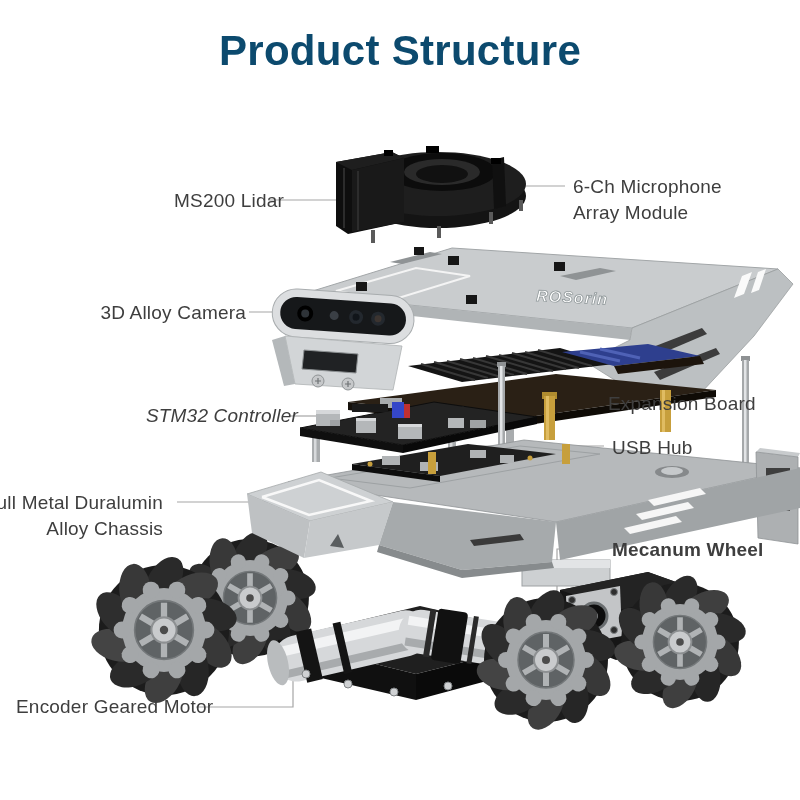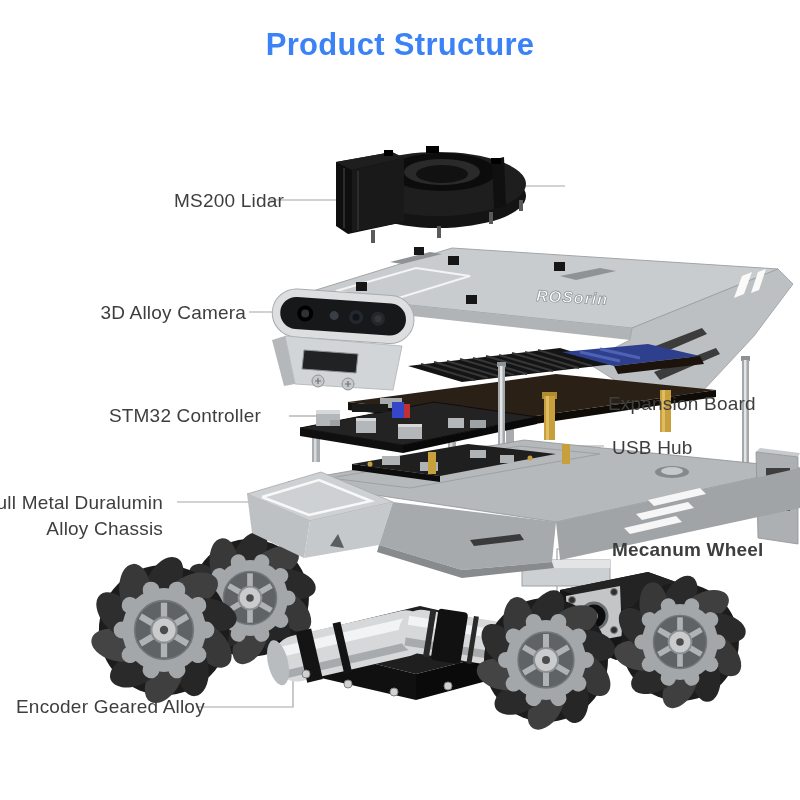--- a/index.html
+++ b/index.html
@@ -1,26 +1,26 @@
 <!DOCTYPE html>
 <html><head>
 <meta charset="utf-8">
 <style>
   html,body{margin:0;padding:0;background:#ffffff;}
   body{width:800px;height:800px;position:relative;overflow:hidden;
        font-family:"Liberation Sans", sans-serif;}
   .title{position:absolute;left:0;right:0;top:27px;text-align:center;
-         font-size:31px;font-weight:700;color:#3b82f6;letter-spacing:.3px;}
+         font-size:42px;font-weight:700;color:#0c4a6e;letter-spacing:.3px;}
   .label{position:absolute;font-size:19px;color:#3e3e3e;letter-spacing:.2px;
          line-height:26px;white-space:nowrap;}
   .l-lidar{right:516px;top:188px;}
   .l-mic{left:573px;top:174px;}
   .l-camera{right:554px;top:300px;}
   .l-expansion{left:568px;top:391px;margin-left:40px;}
-  .l-stm32{right:539px;top:403px;}
+  .l-stm32{right:502px;top:403px;font-style:italic;}
   .l-usb{left:612px;top:435px;}
   .l-chassis{right:637px;top:490px;text-align:right;}
   .l-wheel{left:612px;top:537px;font-weight:bold;}
   .l-motor{left:16px;top:694px;}
   .label span{display:block;}
   svg.art{position:absolute;left:0;top:0;}
 </style>
 </head>
 <body>
 
@@ -271,23 +271,25 @@
     <polyline points="262,497 319,480 371,501 309,515 262,497" fill="none" stroke="#f8f8f8" stroke-width="2.5"></polyline>
     <polygon points="330,546 338,534 344,548" fill="#5a5e60"></polygon>
     <polygon points="393,502 556,522 552,562 462,570 379,545" fill="#a6aaac"></polygon>
     <polygon points="379,545 462,570 552,562 554,568 462,578 377,552" fill="#878b8d"></polygon>
     <polygon points="470,540 520,534 524,540 474,546" fill="#3a3a3a"></polygon>
   </g>
 </svg>
 
 <div class="label l-lidar">MS200 Lidar</div>
 <div class="label l-mic">
+  <span>6-Ch Microphone</span>
+  <span>Array Module</span>
 </div>
 <div class="label l-camera">3D Alloy Camera</div>
 <div class="label l-expansion">Expansion Board</div>
 <div class="label l-stm32">STM32 Controller</div>
 <div class="label l-usb">USB Hub</div>
 <div class="label l-chassis">
   <span>Full Metal Duralumin</span>
   <span>Alloy Chassis</span>
 </div>
 <div class="label l-wheel">Mecanum Wheel</div>
-<div class="label l-motor">Encoder Geared Alloy</div>
+<div class="label l-motor">Encoder Geared Motor</div>
 
 </body></html>

